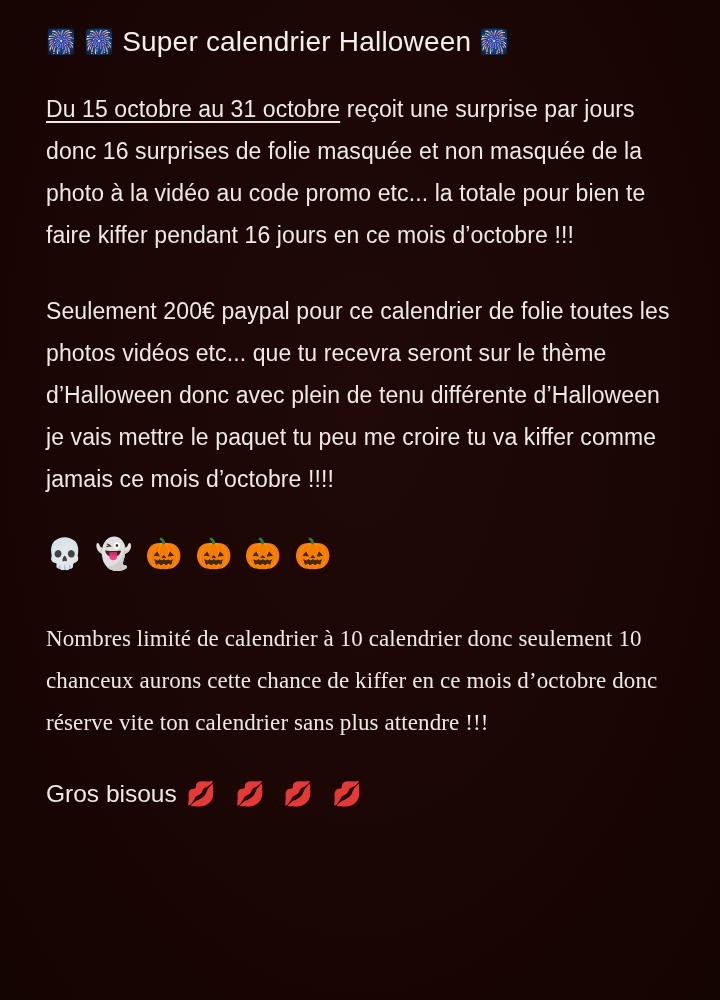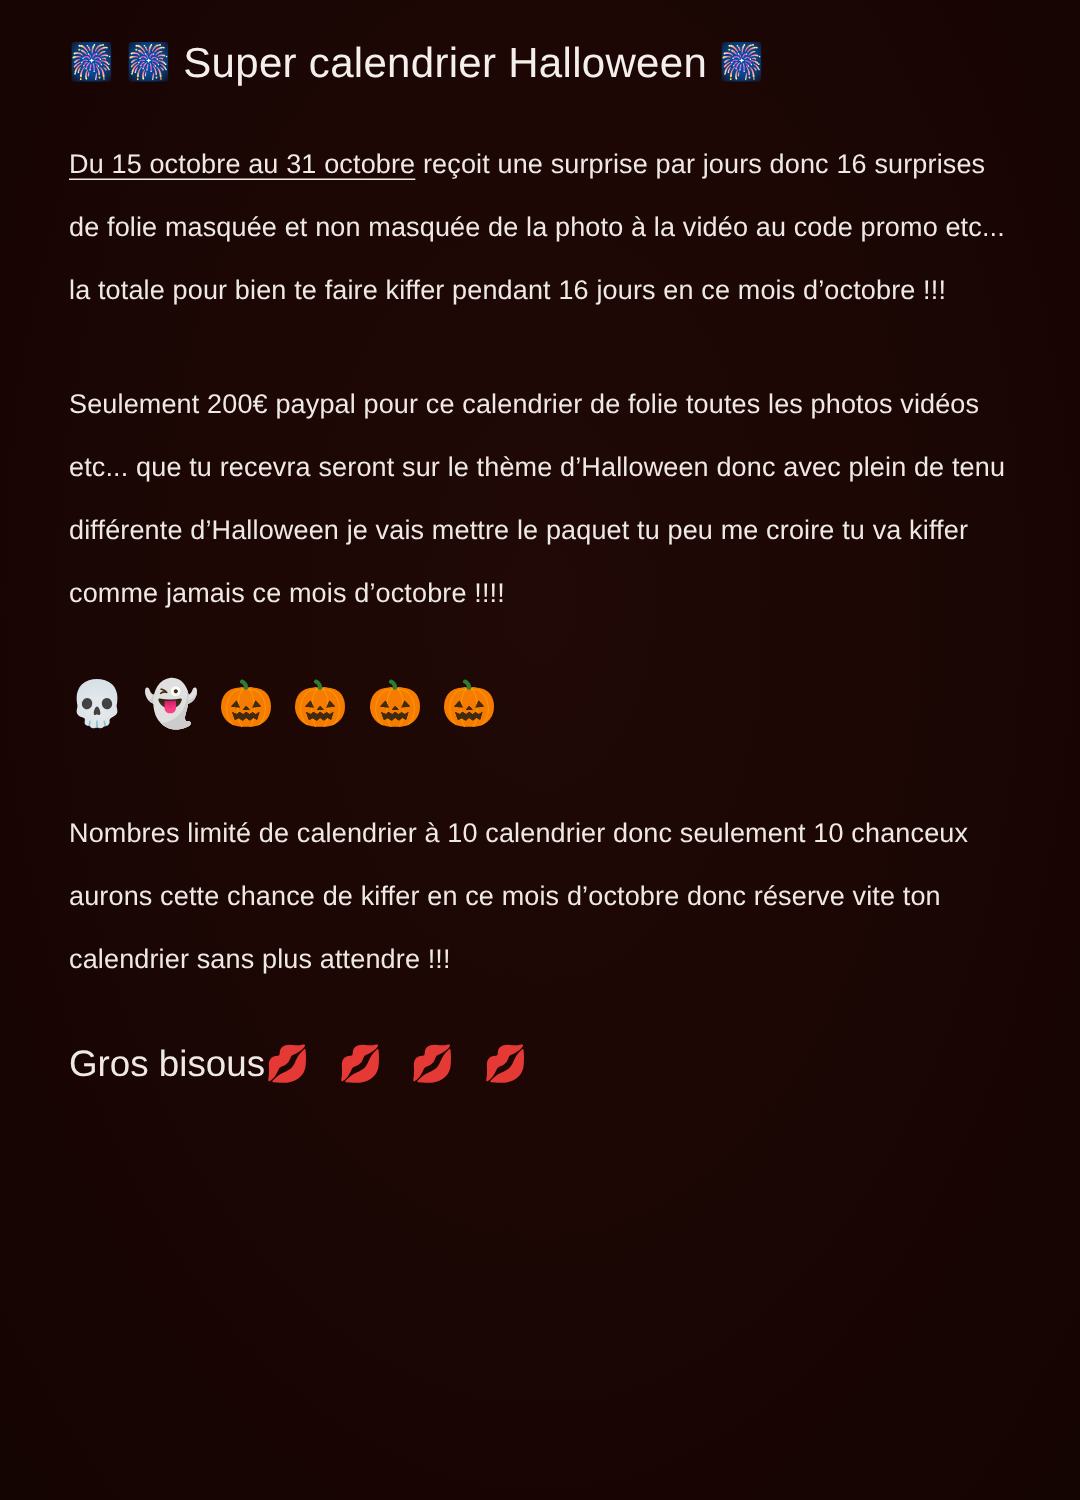--- a/index.html
+++ b/index.html
@@ -34,46 +34,48 @@
   }
   .title-text {
     font-size: 28px;
     color: #f4efec;
   }
   .emoji {
     font-size: 24px;
     line-height: 1;
   }
   .para {
-    font-size: 18px;
+    font-size: 23px;
     line-height: 42px;
     color: #efe9e6;
     margin: 0 0 34px 0;
     letter-spacing: 0.1px;
   }
   .para.tight {
     margin-bottom: 30px;
+    font-family: Liberation Serif, serif;
   }
   .underline {
     text-decoration: underline;
     text-underline-offset: 4px;
   }
   .emoji-row {
     font-size: 30px;
     line-height: 40px;
     letter-spacing: 2px;
     margin: 0 0 44px 0;
     white-space: nowrap;
   }
   .signoff {
     font-size: 24.5px;
     line-height: 40px;
     color: #efe9e6;
     display: flex;
     align-items: flex-end;
+    gap: 10px;
     white-space: nowrap;
   }
   .kiss-row {
     font-size: 24px;
     letter-spacing: 6px;
   }
 </style>
 </head>
 <body>
 

